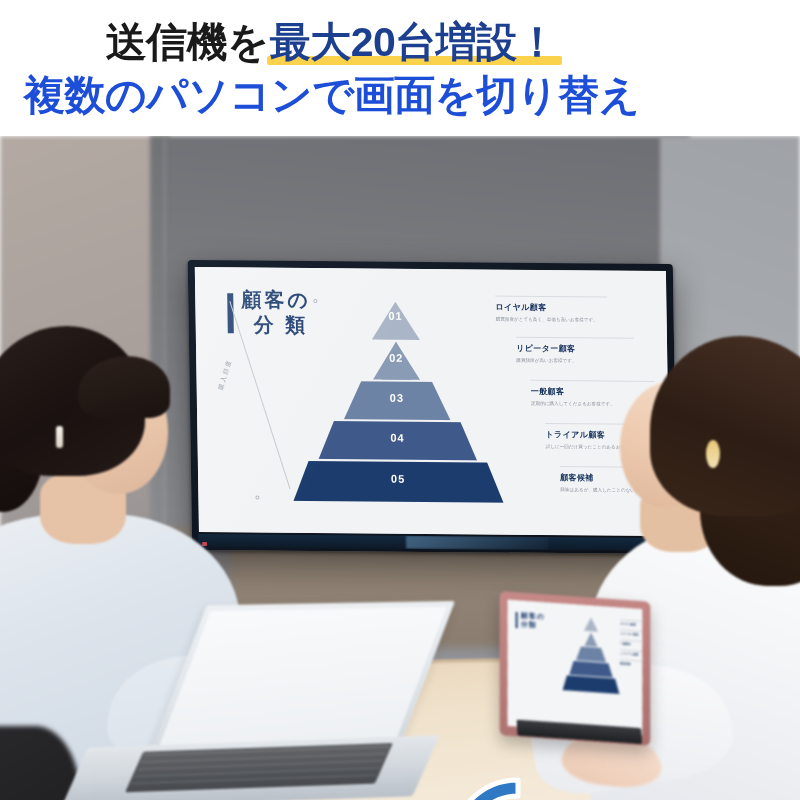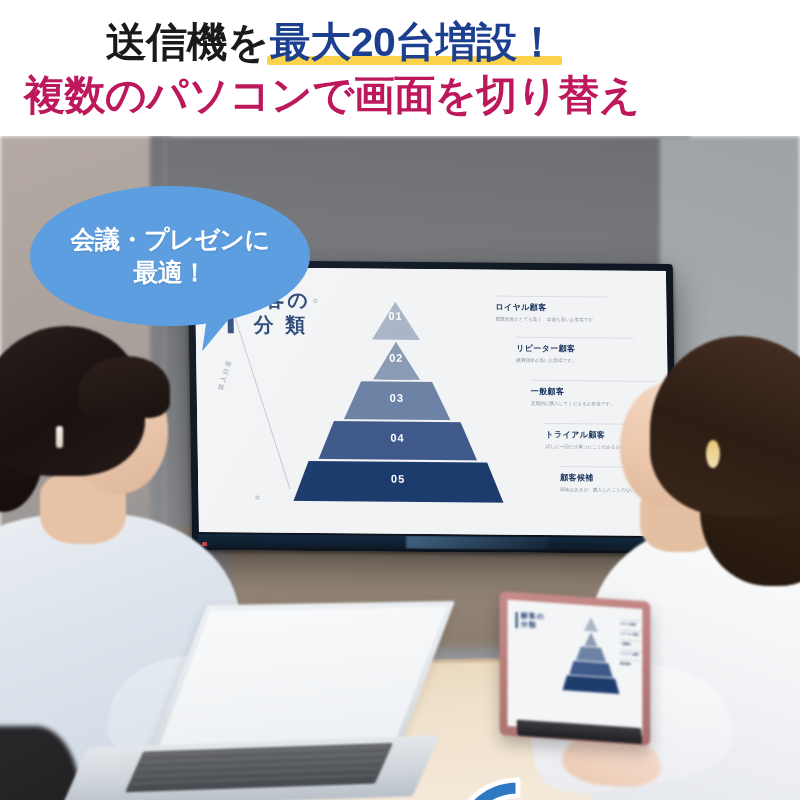--- a/index.html
+++ b/index.html
@@ -18,21 +18,21 @@
   #header {
     position: absolute; left: 0; top: 0; width: 800px; height: 136px;
     background: #ffffff; z-index: 40;
   }
   .hl-line {
     position: absolute; width: 664px; text-align: center;
     font-weight: 700; letter-spacing: -0.5px;
     white-space: nowrap;
   }
   #hl1 { top: 19px; font-size: 41px; line-height: 47px; }
-  #hl2 { top: 72px; font-size: 41px; line-height: 47px; color: #be185d; }
+  #hl2 { top: 72px; font-size: 41px; line-height: 47px; color: #1d4ed8; }
 
   .hl-black { color: #1a1a1a; }
   .hl-blue {
     color: #1d3f8f;
     position: relative;
     display: inline-block;
     padding: 0 1px;
   }
   .hl-blue .marker {
     position: absolute; left: -2px; right: -4px; bottom: 1px; height: 9px;
@@ -581,23 +581,15 @@
     <div id="wifi">
       <svg viewBox="0 0 86 86" width="86" height="86" aria-hidden="true">
         <g transform="translate(12,74)">
           <path d="M0,0 a66,66 0 0 1 66,-66 l0,16 a50,50 0 0 0 -50,50 z" fill="#2f78c4" stroke="#ffffff" stroke-width="5" stroke-linejoin="round"></path>
           <path d="M0,2 a44,44 0 0 1 44,-44 l0,16 a28,28 0 0 0 -28,28 z" fill="#2f78c4" stroke="#ffffff" stroke-width="5" stroke-linejoin="round" transform="translate(0,22)"></path>
           <path d="M0,2 a18,18 0 0 1 18,-18 l0,15 a3,3 0 0 0 -3,3 z" fill="#2f78c4" stroke="#ffffff" stroke-width="5" stroke-linejoin="round" transform="translate(0,0)"></path>
         </g>
       </svg>
     </div>
 
-    <div id="bubble">
-      <div class="bubble-tail"></div>
-      <div class="bubble-ellipse"></div>
-      <div class="bubble-text">
-        <span>会議・プレゼンに</span>
-        <span>最適！</span>
-      </div>
-    </div>
 
   </div>
 </div>
 
 </body></html>

